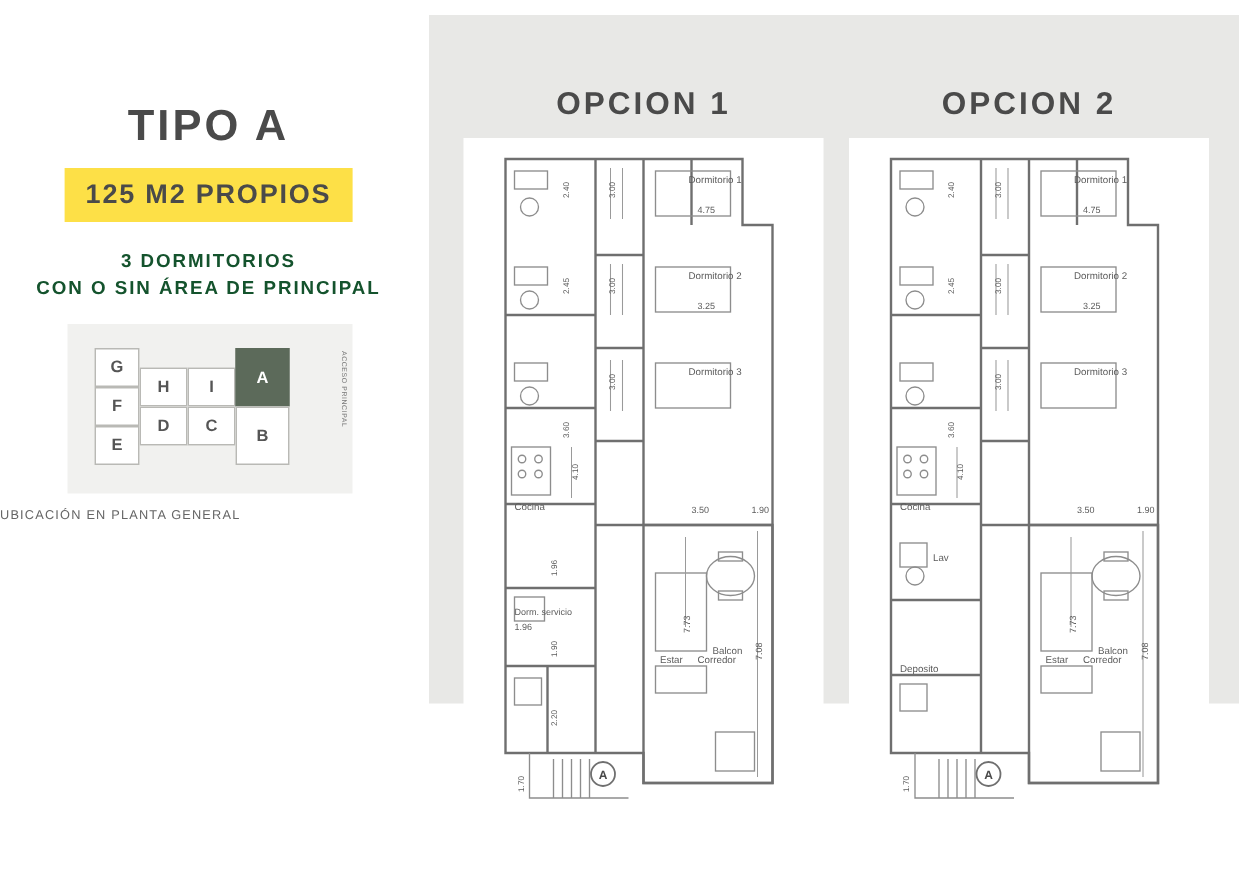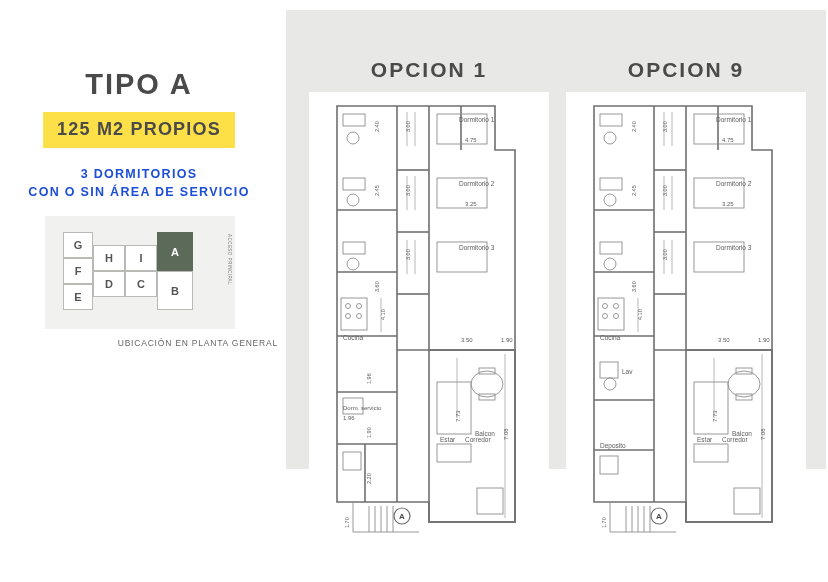--- a/index.html
+++ b/index.html
@@ -48,21 +48,21 @@
   }
   .desc {
     position: absolute;
     top: 165px;
     left: 0; right: 0;
     text-align: center;
     font-size: 12.5px;
     letter-spacing: 1.3px;
     font-weight: bold;
     line-height: 1.45;
-    color: #1d4ed8;
+    color: #14532d;
   }
 
   
   .map-wrap {
     position: absolute;
     top: 216px;
     left: 45px;
     width: 190px;
     height: 113px;
     background: #f1f1ef;
@@ -81,21 +81,21 @@
   }
   .blk.dark {
     background: #5c6a5a;
     border-color: #5c6a5a;
     color: #ffffff;
   }
   .map-caption {
     position: absolute;
     top: 338px;
     left: 0; right: 0;
-    text-align: right;
+    text-align: left;
     font-size: 8.5px;
     letter-spacing: 0.8px;
     color: #666;
   }
   .access-label {
     position: absolute;
     right: 3px;
     top: 18px;
     font-size: 4.6px;
     letter-spacing: 0.4px;
@@ -166,21 +166,21 @@
 <body>
 
 <div class="left-panel">
 
   <div class="title">TIPO A</div>
 
   <div class="subtitle-band">125 M2 PROPIOS</div>
 
   <div class="desc">
     <div>3 DORMITORIOS</div>
-    <div>CON O SIN ÁREA DE SERVICIO</div>
+    <div>CON O SIN ÁREA DE PRINCIPAL</div>
   </div>
 
   <div class="map-wrap">
     <div class="blk" style="left:18px; top:16px; width:30px; height:26px;">G</div>
     <div class="blk" style="left:18px; top:42px; width:30px; height:26px;">F</div>
     <div class="blk" style="left:18px; top:68px; width:30px; height:26px;">E</div>
 
     <div class="blk" style="left:48px; top:29px; width:32px; height:26px;">H</div>
     <div class="blk" style="left:80px; top:29px; width:32px; height:26px;">I</div>
     <div class="blk" style="left:48px; top:55px; width:32px; height:26px;">D</div>
@@ -295,21 +295,21 @@
         </g>
         <g>
           <circle cx="93" cy="424" r="8" fill="none" stroke="#6f6f6f" stroke-width="1.2"></circle>
           <text x="93" y="427" font-size="8" text-anchor="middle" fill="#4a4a4a" font-family="Liberation Sans, sans-serif" font-weight="bold">A</text>
         </g>
       </svg>
     </div>
   </div>
 
   <div class="opt two">
-    <div class="opt-title">OPCION 9</div>
+    <div class="opt-title">OPCION 2</div>
     <div class="plan">
       <svg width="240" height="448" viewBox="0 0 240 448" xmlns="http://www.w3.org/2000/svg">
         <g fill="none" stroke="#6f6f6f" stroke-width="1.6">
           <path d="M28 14 L186 14 L186 58 L206 58 L206 430 L120 430 L120 410 L28 410 Z"></path>
           <rect x="120" y="258" width="86" height="172"></rect>
           <path d="M88 14 L88 410"></path>
           <path d="M120 58 L120 258"></path>
           <path d="M88 78 L120 78"></path>
           <path d="M88 140 L120 140"></path>
           <path d="M88 202 L120 202"></path>

